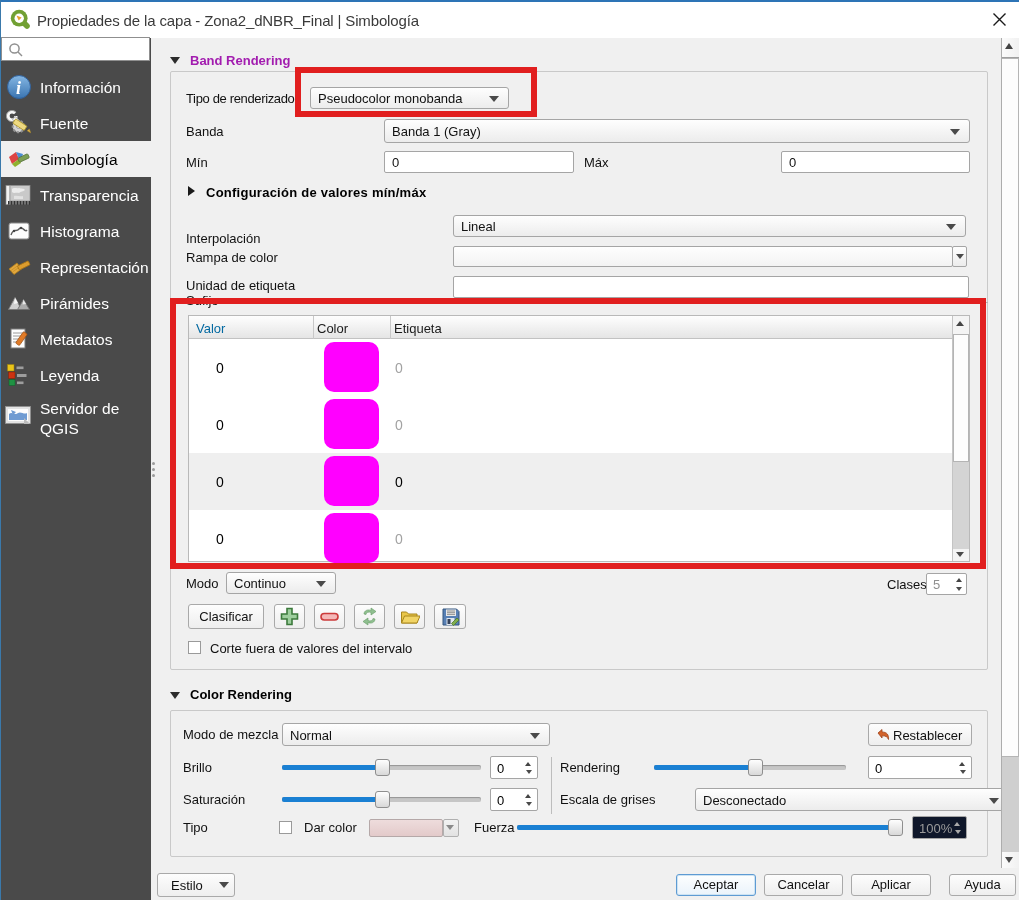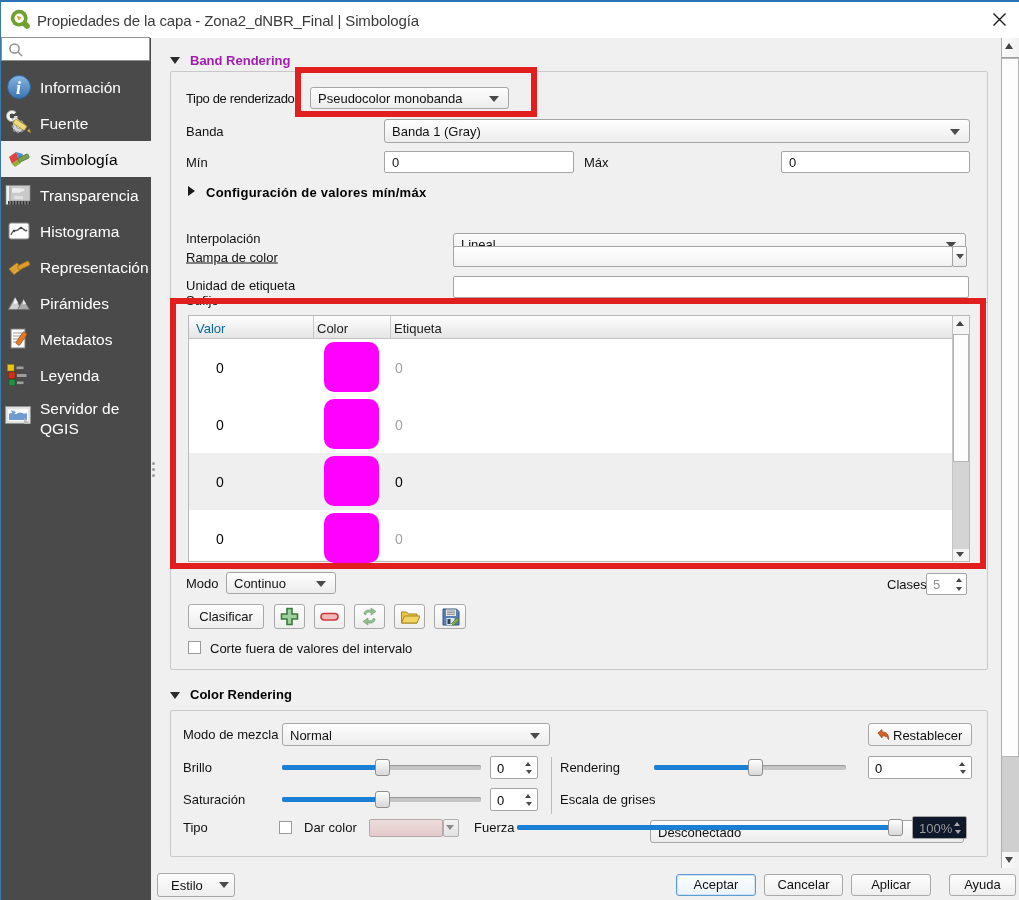--- a/index.html
+++ b/index.html
@@ -171,26 +171,26 @@
   </div>
 <div class="lbl" style="left:584px;top:162px;">Máx</div>
 <div class="input" style="left:781px;top:151px;width:189px;height:22px;">
     <span class="t">0</span>
   </div>
 
 <div class="abs" style="left:188px;top:186px;width:0;height:0;border-top:5px solid transparent;border-bottom:5px solid transparent;border-left:7px solid #1a1a1a;"></div>
 <div class="bold13" style="left:206px;top:192px;color:#000;letter-spacing:0.25px;">Configuración de valores mín/máx</div>
 
 <div class="lbl" style="left:186px;top:226px;margin-top:12px;">Interpolación</div>
-<div class="combo" style="left:453px;top:215px;width:513px;height:22px;margin-top:18px;">
+<div class="combo" style="left:453px;top:215px;width:513px;height:22px;">
     <span class="t">Lineal</span>
     <span class="darr" style="right:9px;top:8px;"></span>
   </div>
 
-<div class="lbl" style="left:186px;top:257px;text-decoration:underline;">Rampa de color</div>
+<div class="lbl" style="left:186px;top:257px;">Rampa de color</div>
 <div class="input" style="left:453px;top:246px;width:500px;height:21px;background:linear-gradient(#fefefe,#f3f3f3);"></div>
 <div class="combo" style="left:952px;top:246px;width:15px;height:21px;border-radius:2px;">
     <span class="darr" style="right:2px;top:7px;border-left-width:4px;border-right-width:4px;border-top-width:5px;"></span>
   </div>
 
 <div class="lbl" style="left:186px;top:285px;">Unidad de etiqueta</div>
 <div class="input" style="left:453px;top:276px;width:516px;height:22px;"></div>
 
 <div class="lbl" style="left:186px;top:300px;">Sufijo</div>
 <div class="abs" style="left:453px;top:302px;width:535px;height:1px;background:#b5b5b5;"></div>
@@ -305,21 +305,21 @@
 <div class="lbl" style="left:183px;top:799px;">Saturación</div>
 <div class="track" style="left:282px;top:797px;width:199px;"></div>
 <div class="fill" style="left:282px;top:797px;width:95px;"></div>
 <div class="handle" style="left:375px;top:791px;"></div>
 <div class="spin" style="left:490px;top:788px;width:48px;height:23px;">
     <span class="t">0</span>
   <span class="uarr" style="right:6px;top:5px;border-left-width:3.5px;border-right-width:3.5px;border-bottom-width:4.5px;"></span>
   <span class="darr" style="right:5.5px;top:13px;border-left-width:3.5px;border-right-width:3.5px;border-top-width:4.5px;"></span>
 </div>
 <div class="lbl" style="left:560px;top:799px;">Escala de grises</div>
-<div class="combo" style="left:650px;top:788px;width:314px;height:23px;margin-top:32px;">
+<div class="combo" style="left:695px;top:788px;width:314px;height:23px;">
     <span class="t">Desconectado</span>
     <span class="darr" style="right:9px;top:9px;"></span>
   </div>
 
 <div class="lbl" style="left:183px;top:827px;">Tipo</div>
 <div class="abs" style="left:279px;top:821px;width:13px;height:13px;background:#fff;border:1px solid #9a9a9a;"></div>
 <div class="lbl" style="left:304px;top:827px;">Dar color</div>
 <div class="abs" style="left:369px;top:819px;width:74px;height:18px;background:linear-gradient(#eedcdc,#e3caca);border:1px solid #b5a8a8;border-radius:2px;"></div>
 <div class="abs" style="left:443px;top:819px;width:16px;height:18px;background:linear-gradient(#f2f2f2,#e2e2e2);border:1px solid #b0b0b0;border-radius:2px;"></div>
 <div class="darr" style="left:446px;top:825px;border-left-width:4px;border-right-width:4px;border-top-width:5px;border-top-color:#8a8a8a;"></div>

